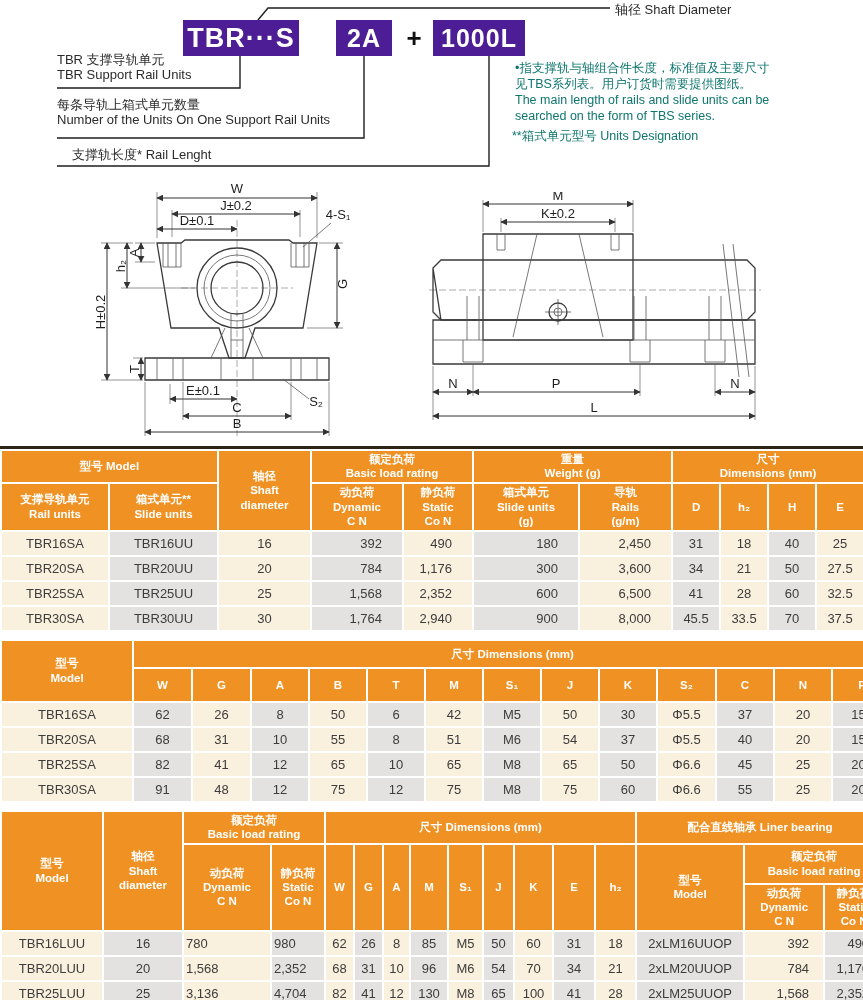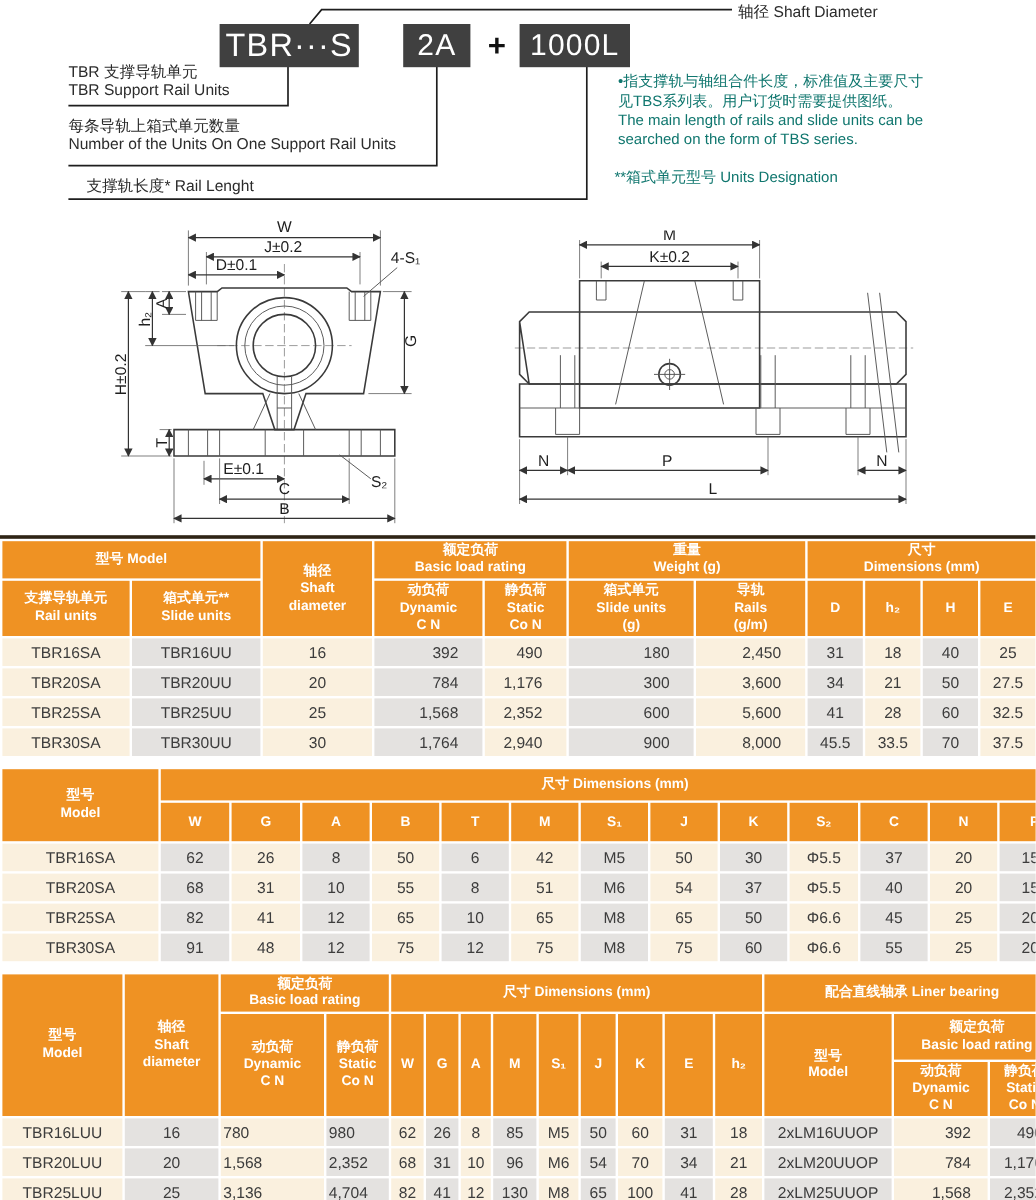--- a/index.html
+++ b/index.html
@@ -5,36 +5,36 @@
   html,body{margin:0;padding:0;}
   body{
     width:863px;height:1000px;position:relative;overflow:hidden;
     background:#ffffff;color:#222;
     font-family:"Liberation Sans","DejaVu Sans",sans-serif;
   }
   
   .hdr{position:absolute;left:0;top:0;width:863px;height:176px;}
   .hdr-lines{position:absolute;left:0;top:0;width:863px;height:176px;}
   .badge{
-    position:absolute;background:#404040;color:#fff;font-weight:normal;
+    position:absolute;background:#4c1d95;color:#fff;font-weight:bold;
     display:flex;align-items:center;justify-content:center;letter-spacing:1px;
   }
   .badge-series{left:183px;top:20px;width:116px;height:36px;font-size:27px;}
   .badge-qty{left:336px;top:20px;width:56px;height:36px;font-size:25px;}
   .plus{position:absolute;left:398px;top:21px;width:32px;height:34px;
     font-size:26px;font-weight:bold;color:#111;display:flex;align-items:center;justify-content:center;}
   .badge-len{left:433px;top:20px;width:92px;height:36px;font-size:25px;}
   .lbl{position:absolute;font-size:13px;color:#2b2b2b;line-height:15px;white-space:pre-line;}
   .lbl-shaft{left:615px;top:2px;}
   .lbl-series{left:57px;top:52px;}
   .lbl-qty{left:57px;top:97px;}
   .lbl-len{left:72px;top:147px;}
   .note{position:absolute;font-size:12.5px;color:#0f766e;line-height:16px;white-space:pre-line;}
   .note-star{left:515px;top:60px;}
-  .note-units{left:512px;top:140px;}
+  .note-units{left:512px;top:128px;}
   
   .drawing{position:absolute;}
   .drw-front{left:85px;top:180px;}
   .drw-side{left:425px;top:192px;}
   .drawing svg text{font-family:"Liberation Sans",sans-serif;font-size:13px;fill:#1e1e1e;}
   .ol{stroke:#3a3a3a;stroke-width:1.3;fill:none;}
   .thin{stroke:#555;stroke-width:0.8;fill:none;}
   .cl{stroke:#888;stroke-width:0.7;fill:none;stroke-dasharray:7,3;}
   .dim{stroke:#333;stroke-width:1;fill:none;}
   .ext{stroke:#666;stroke-width:0.7;fill:none;}
@@ -270,21 +270,21 @@
             <td>50</td>
             <td>27.5</td>
           </tr>
           <tr>
             <td>TBR25SA</td>
             <td>TBR25UU</td>
             <td>25</td>
             <td>1,568</td>
             <td>2,352</td>
             <td>600</td>
-            <td>5,600</td>
+            <td>6,500</td>
             <td>41</td>
             <td>28</td>
             <td>60</td>
             <td>32.5</td>
           </tr>
           <tr>
             <td>TBR30SA</td>
             <td>TBR30UU</td>
             <td>30</td>
             <td>1,764</td>

